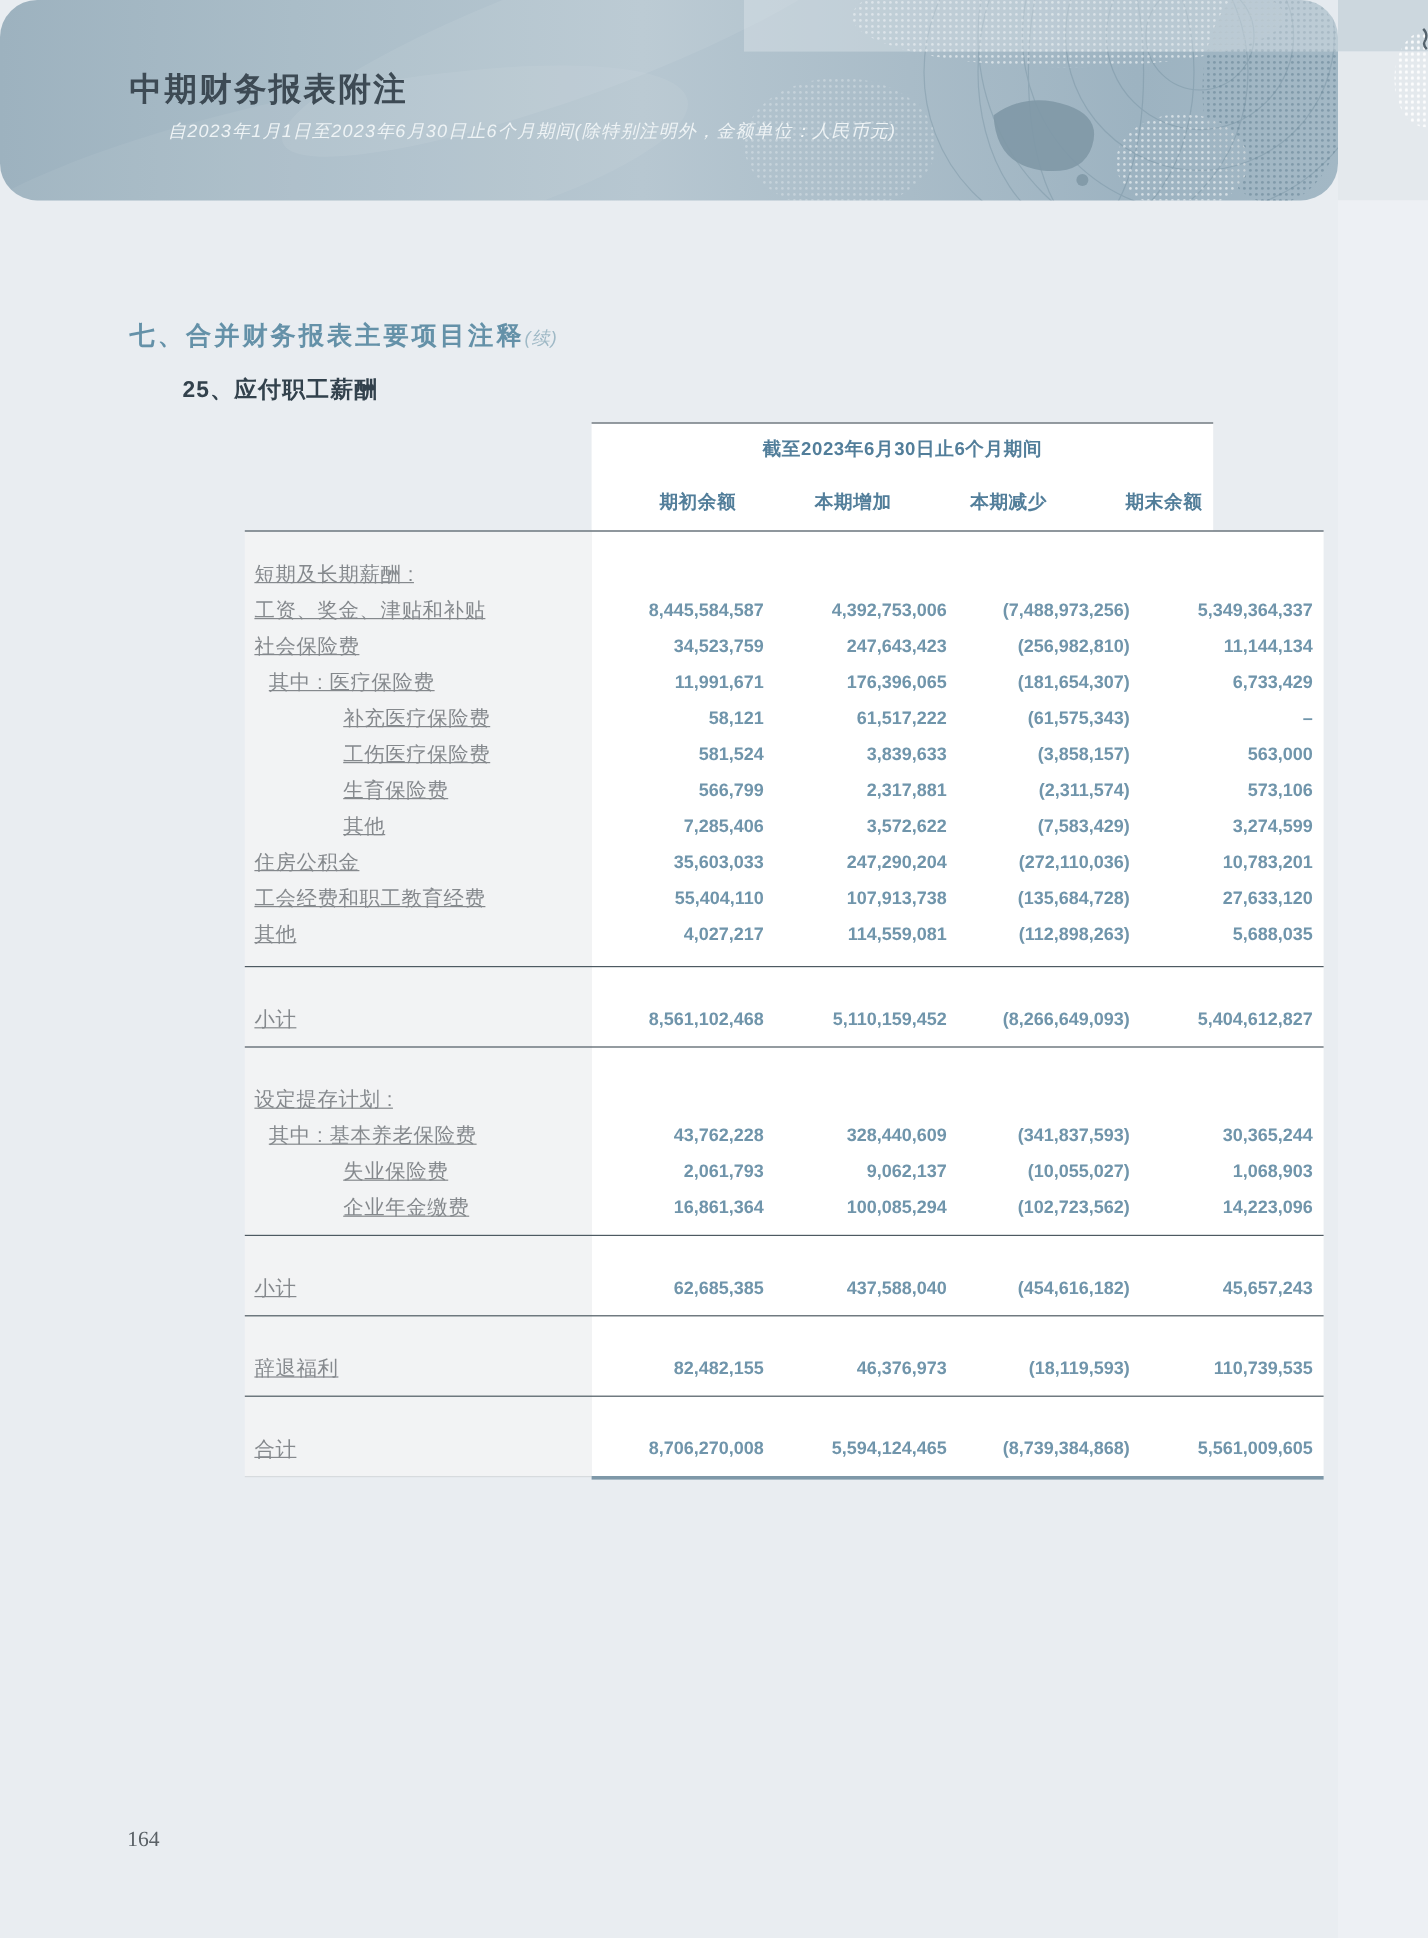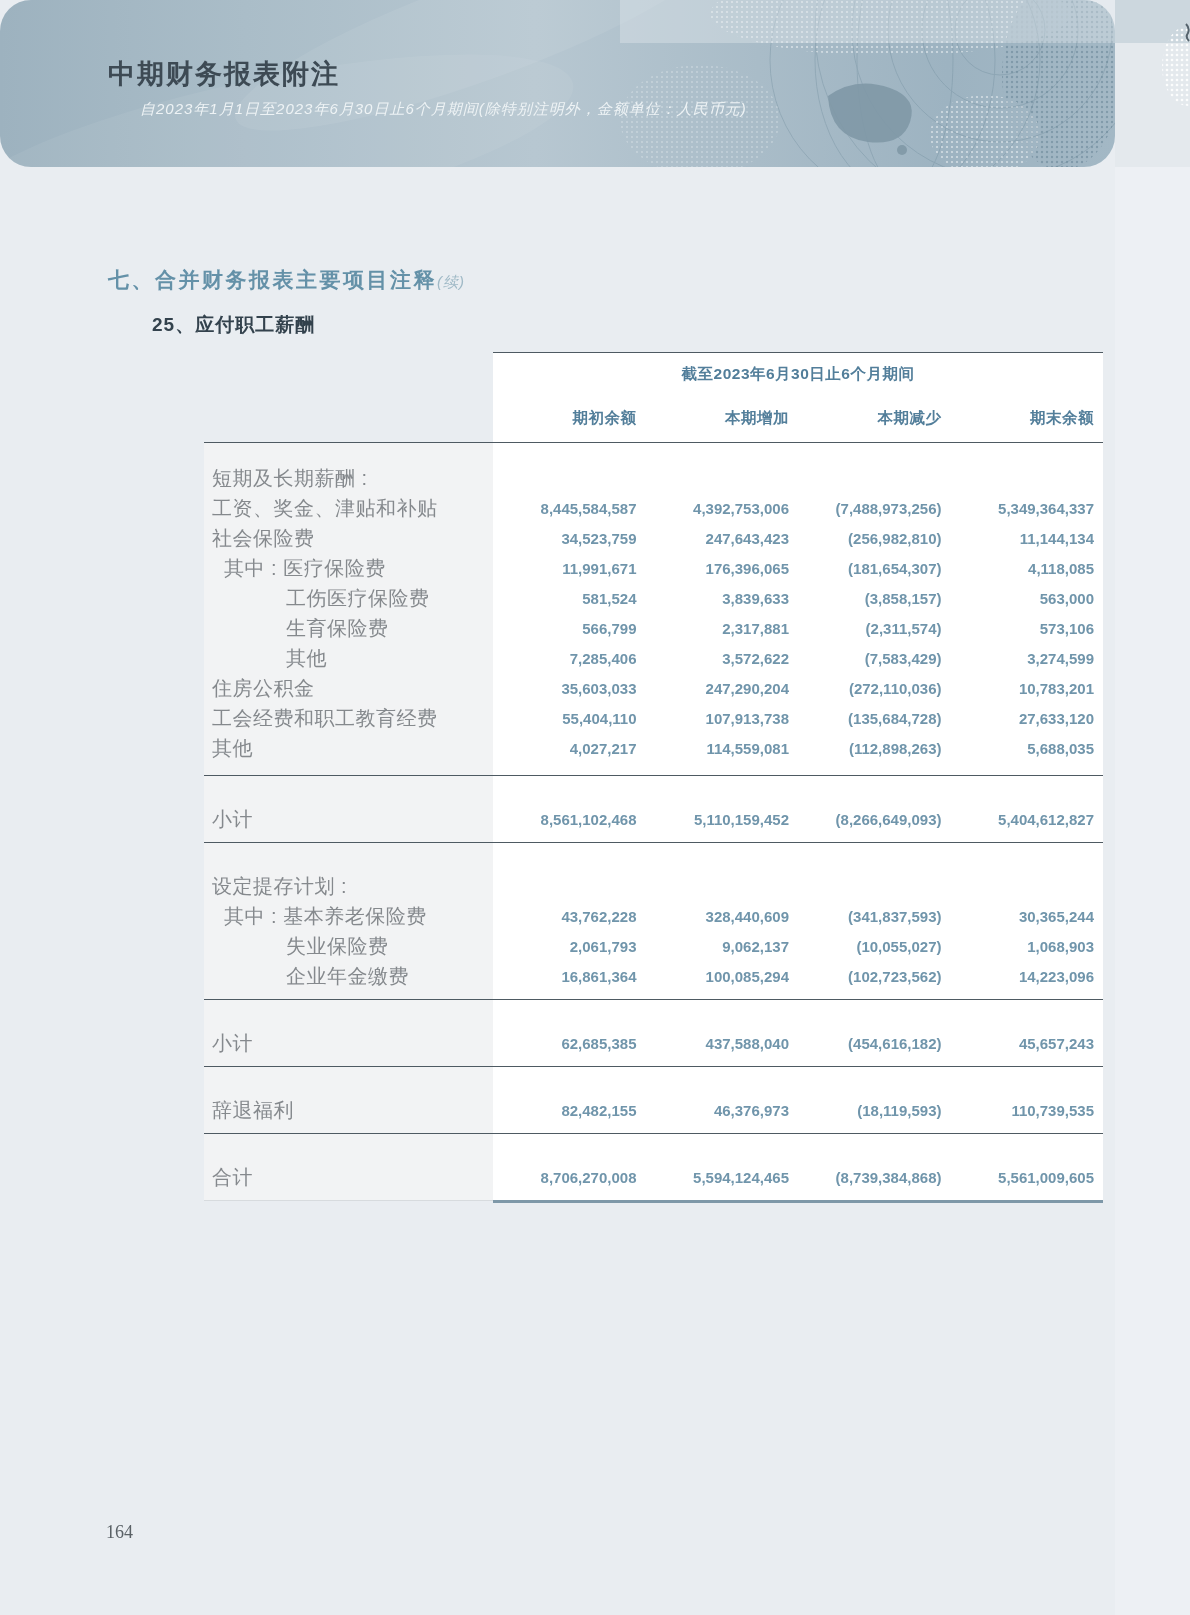--- a/index.html
+++ b/index.html
@@ -40,42 +40,42 @@
     font-size:21px;color:#6491a8;letter-spacing:2.5px;font-weight:bold;
   }
   .heading .suffix{font-size:15px;font-style:italic;font-weight:normal;color:#9fb9c6;letter-spacing:1px;}
   .subheading{
     position:absolute;left:152px;top:312px;
     font-size:19px;font-weight:bold;color:#33424d;letter-spacing:1px;
   }
   
   .tbl{position:absolute;left:204px;top:352px;width:899px;}
   .tbl-head{
-    margin-left:289px;width:610px;box-sizing:border-box;
+    margin-left:289px;width:518px;box-sizing:border-box;
     background:#ffffff;border-top:1.5px solid #4e5a62;
     padding:11px 0 13px 0;
   }
   .span-header{text-align:center;font-weight:bold;color:#527e9a;font-size:15.5px;letter-spacing:0.5px;}
   .col-headers{display:flex;margin-top:23px;}
   .col-headers .ch{
     width:152.5px;box-sizing:border-box;text-align:right;padding-right:9px;
     font-weight:bold;color:#527e9a;font-size:15.5px;letter-spacing:0.5px;
   }
   .tbl-body{
     border-top:1px solid #4e5a62;
     background:linear-gradient(90deg,#f2f3f4 0,#f2f3f4 289px,#ffffff 289px);
   }
   .sec{padding:28px 0 8px 0;}
   .tbl-body > .sec:first-child{padding:20px 0 12px 0;}
   .tbl-body > .rule{border-top:1px solid #4e5a62;height:0;}
   .row{display:flex;height:30px;align-items:center;}
   .row .lbl{
     width:289px;box-sizing:border-box;
-    color:#85898d;font-size:20px;letter-spacing:0.5px;
-    white-space:nowrap;overflow:hidden;
+    color:#85898d;font-size:17px;letter-spacing:0.5px;
+    white-space:nowrap;overflow:hidden;text-decoration:underline;
   }
   .lbl.ind0{padding-left:8px;}
   .lbl.ind1{padding-left:20px;}
   .lbl.ind2{padding-left:82px;}
   .row .val{
     width:152.5px;box-sizing:border-box;text-align:right;padding-right:9px;
     color:#7095ab;font-weight:bold;font-size:15px;
   }
   .tbl-bottom{display:flex;}
   .tbl-bottom .b-left{width:289px;border-top:1px solid #d7dbde;height:0;}
@@ -178,21 +178,28 @@
             <div class="val">34,523,759</div>
             <div class="val">247,643,423</div>
             <div class="val">(256,982,810)</div>
             <div class="val">11,144,134</div>
           </div>
           <div class="row">
             <div class="lbl ind1">其中 : 医疗保险费</div>
             <div class="val">11,991,671</div>
             <div class="val">176,396,065</div>
             <div class="val">(181,654,307)</div>
-            <div class="val">4,118,085</div>
+            <div class="val">6,733,429</div>
+          </div>
+          <div class="row">
+            <div class="lbl ind2">补充医疗保险费</div>
+            <div class="val">58,121</div>
+            <div class="val">61,517,222</div>
+            <div class="val">(61,575,343)</div>
+            <div class="val">–</div>
           </div>
           <div class="row">
             <div class="lbl ind2">工伤医疗保险费</div>
             <div class="val">581,524</div>
             <div class="val">3,839,633</div>
             <div class="val">(3,858,157)</div>
             <div class="val">563,000</div>
           </div>
           <div class="row">
             <div class="lbl ind2">生育保险费</div>

